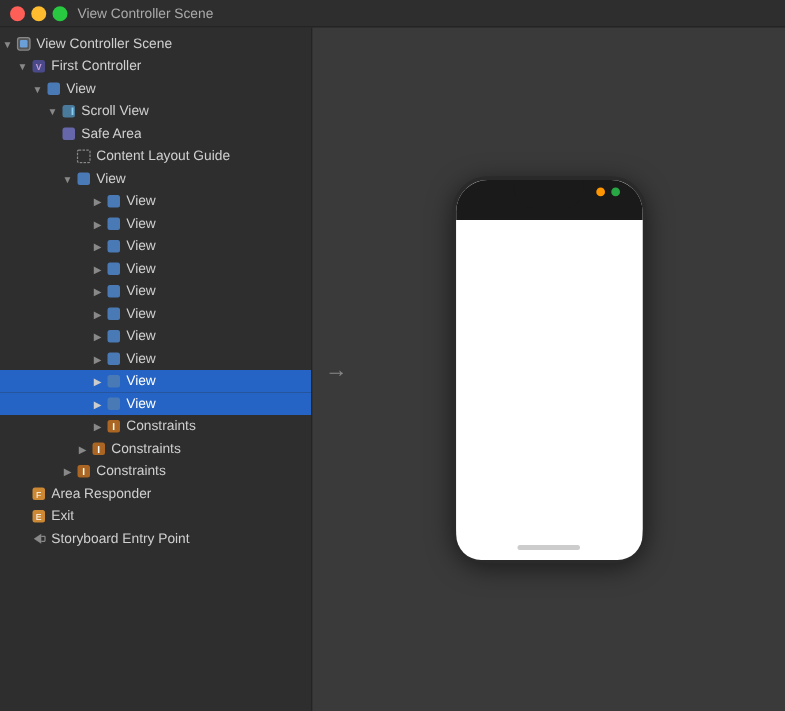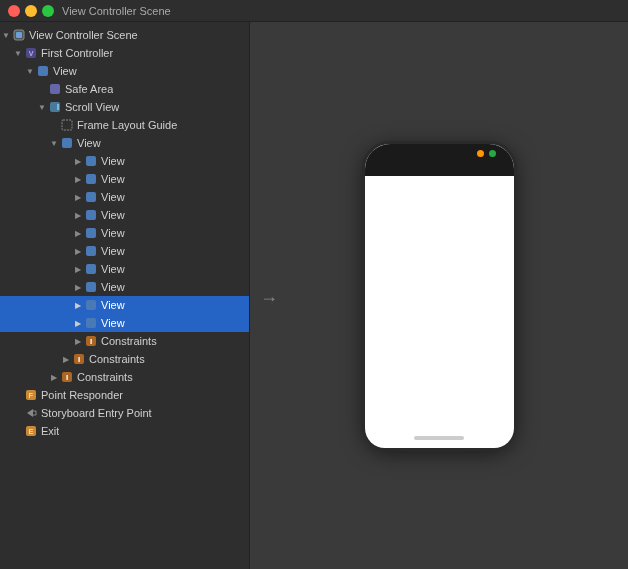--- a/index.html
+++ b/index.html
@@ -242,48 +242,48 @@
         <span class="tree-arrow expanded"></span>
         <span class="tree-icon">
           <svg width="12" height="12" viewBox="0 0 12 12">
       <rect x="1" y="1" width="10" height="10" rx="2" fill="#4a7ab5"></rect>
     </svg>
         </span>
         <span class="tree-label">View</span>
       </div>
       <div class="tree-item">
         <span class="tree-indent" style="width: 36px;"></span>
-        <span class="tree-arrow leaf"></span>
-        <span class="tree-icon">
-          <svg width="12" height="12" viewBox="0 0 12 12">
-      <rect x="1" y="1" width="10" height="10" rx="2" fill="#6666aa"></rect>
-    </svg>
-        </span>
-        <span class="tree-label">Safe Area</span>
-      </div>
-      <div class="tree-item">
-        <span class="tree-indent" style="width: 36px;"></span>
         <span class="tree-arrow expanded"></span>
         <span class="tree-icon">
           <svg width="12" height="12" viewBox="0 0 12 12">
       <rect x="1" y="1" width="10" height="10" rx="2" fill="#4a7a9b"></rect>
       <line x1="9" y1="3" x2="9" y2="9" stroke="#88ccee" stroke-width="1.5"></line>
     </svg>
         </span>
         <span class="tree-label">Scroll View</span>
       </div>
       <div class="tree-item">
+        <span class="tree-indent" style="width: 36px;"></span>
+        <span class="tree-arrow leaf"></span>
+        <span class="tree-icon">
+          <svg width="12" height="12" viewBox="0 0 12 12">
+      <rect x="1" y="1" width="10" height="10" rx="2" fill="#6666aa"></rect>
+    </svg>
+        </span>
+        <span class="tree-label">Safe Area</span>
+      </div>
+      <div class="tree-item">
         <span class="tree-indent" style="width: 48px;"></span>
         <span class="tree-arrow leaf"></span>
         <span class="tree-icon">
           <svg width="12" height="12" viewBox="0 0 12 12">
       <rect x="1" y="1" width="10" height="10" rx="1" fill="none" stroke="#888" stroke-width="1" stroke-dasharray="2,1"></rect>
     </svg>
         </span>
-        <span class="tree-label">Frame Layout Guide</span>
+        <span class="tree-label">Content Layout Guide</span>
       </div>
       <div class="tree-item">
         <span class="tree-indent" style="width: 48px;"></span>
         <span class="tree-arrow expanded"></span>
         <span class="tree-icon">
           <svg width="12" height="12" viewBox="0 0 12 12">
       <rect x="1" y="1" width="10" height="10" rx="2" fill="#4a7ab5"></rect>
     </svg>
         </span>
         <span class="tree-label">View</span>
@@ -423,45 +423,45 @@
       </div>
       <div class="tree-item">
         <span class="tree-indent" style="width: 12px;"></span>
         <span class="tree-arrow leaf"></span>
         <span class="tree-icon">
           <svg width="12" height="12" viewBox="0 0 12 12">
       <rect x="1" y="1" width="10" height="10" rx="2" fill="#cc8833"></rect>
       <text x="6" y="9" text-anchor="middle" fill="white" font-size="7">F</text>
     </svg>
         </span>
-        <span class="tree-label">Point Responder</span>
+        <span class="tree-label">Area Responder</span>
+      </div>
+      <div class="tree-item">
+        <span class="tree-indent" style="width: 12px;"></span>
+        <span class="tree-arrow leaf"></span>
+        <span class="tree-icon">
+          <svg width="12" height="12" viewBox="0 0 12 12">
+      <rect x="1" y="1" width="10" height="10" rx="2" fill="#cc8833"></rect>
+      <text x="6" y="9" text-anchor="middle" fill="white" font-size="7">E</text>
+    </svg>
+        </span>
+        <span class="tree-label">Exit</span>
       </div>
       <div class="tree-item">
         <span class="tree-indent" style="width: 12px;"></span>
         <span class="tree-arrow leaf"></span>
         <span class="tree-icon">
           <svg width="12" height="12" viewBox="0 0 12 12">
       <polygon points="2,6 8,2 8,10" fill="#888"></polygon>
       <line x1="8" y1="4" x2="11" y2="4" stroke="#888" stroke-width="1"></line>
       <line x1="8" y1="8" x2="11" y2="8" stroke="#888" stroke-width="1"></line>
       <line x1="11" y1="4" x2="11" y2="8" stroke="#888" stroke-width="1"></line>
     </svg>
         </span>
         <span class="tree-label">Storyboard Entry Point</span>
-      </div>
-      <div class="tree-item">
-        <span class="tree-indent" style="width: 12px;"></span>
-        <span class="tree-arrow leaf"></span>
-        <span class="tree-icon">
-          <svg width="12" height="12" viewBox="0 0 12 12">
-      <rect x="1" y="1" width="10" height="10" rx="2" fill="#cc8833"></rect>
-      <text x="6" y="9" text-anchor="middle" fill="white" font-size="7">E</text>
-    </svg>
-        </span>
-        <span class="tree-label">Exit</span>
       </div>
     </div>
 
   <div class="canvas-panel">
     <span class="canvas-arrow">→</span>
     <div class="phone-frame">
       <div class="phone-top-bar">
         <div class="phone-notch"></div>
         <div class="phone-dots">
           <div class="phone-dot dot-orange"></div>

